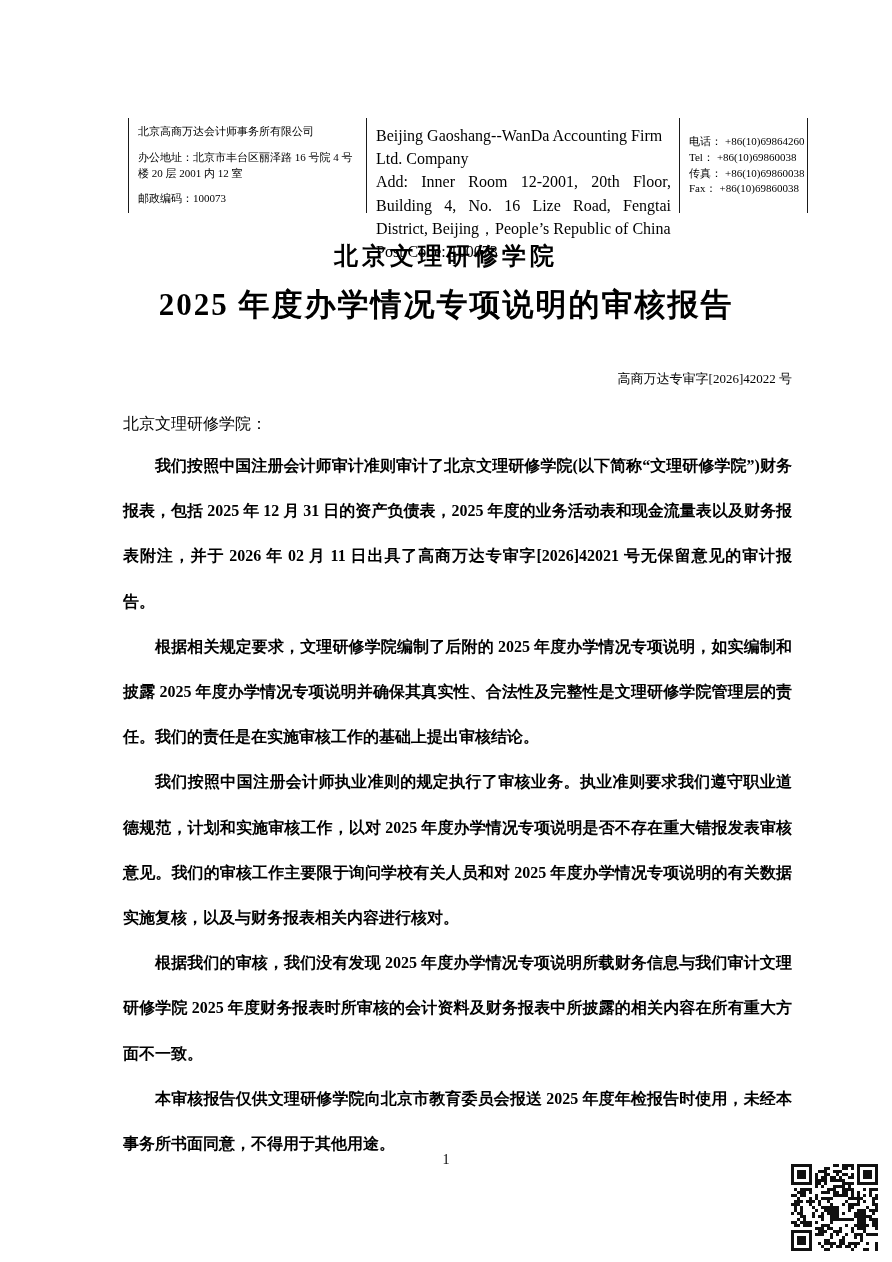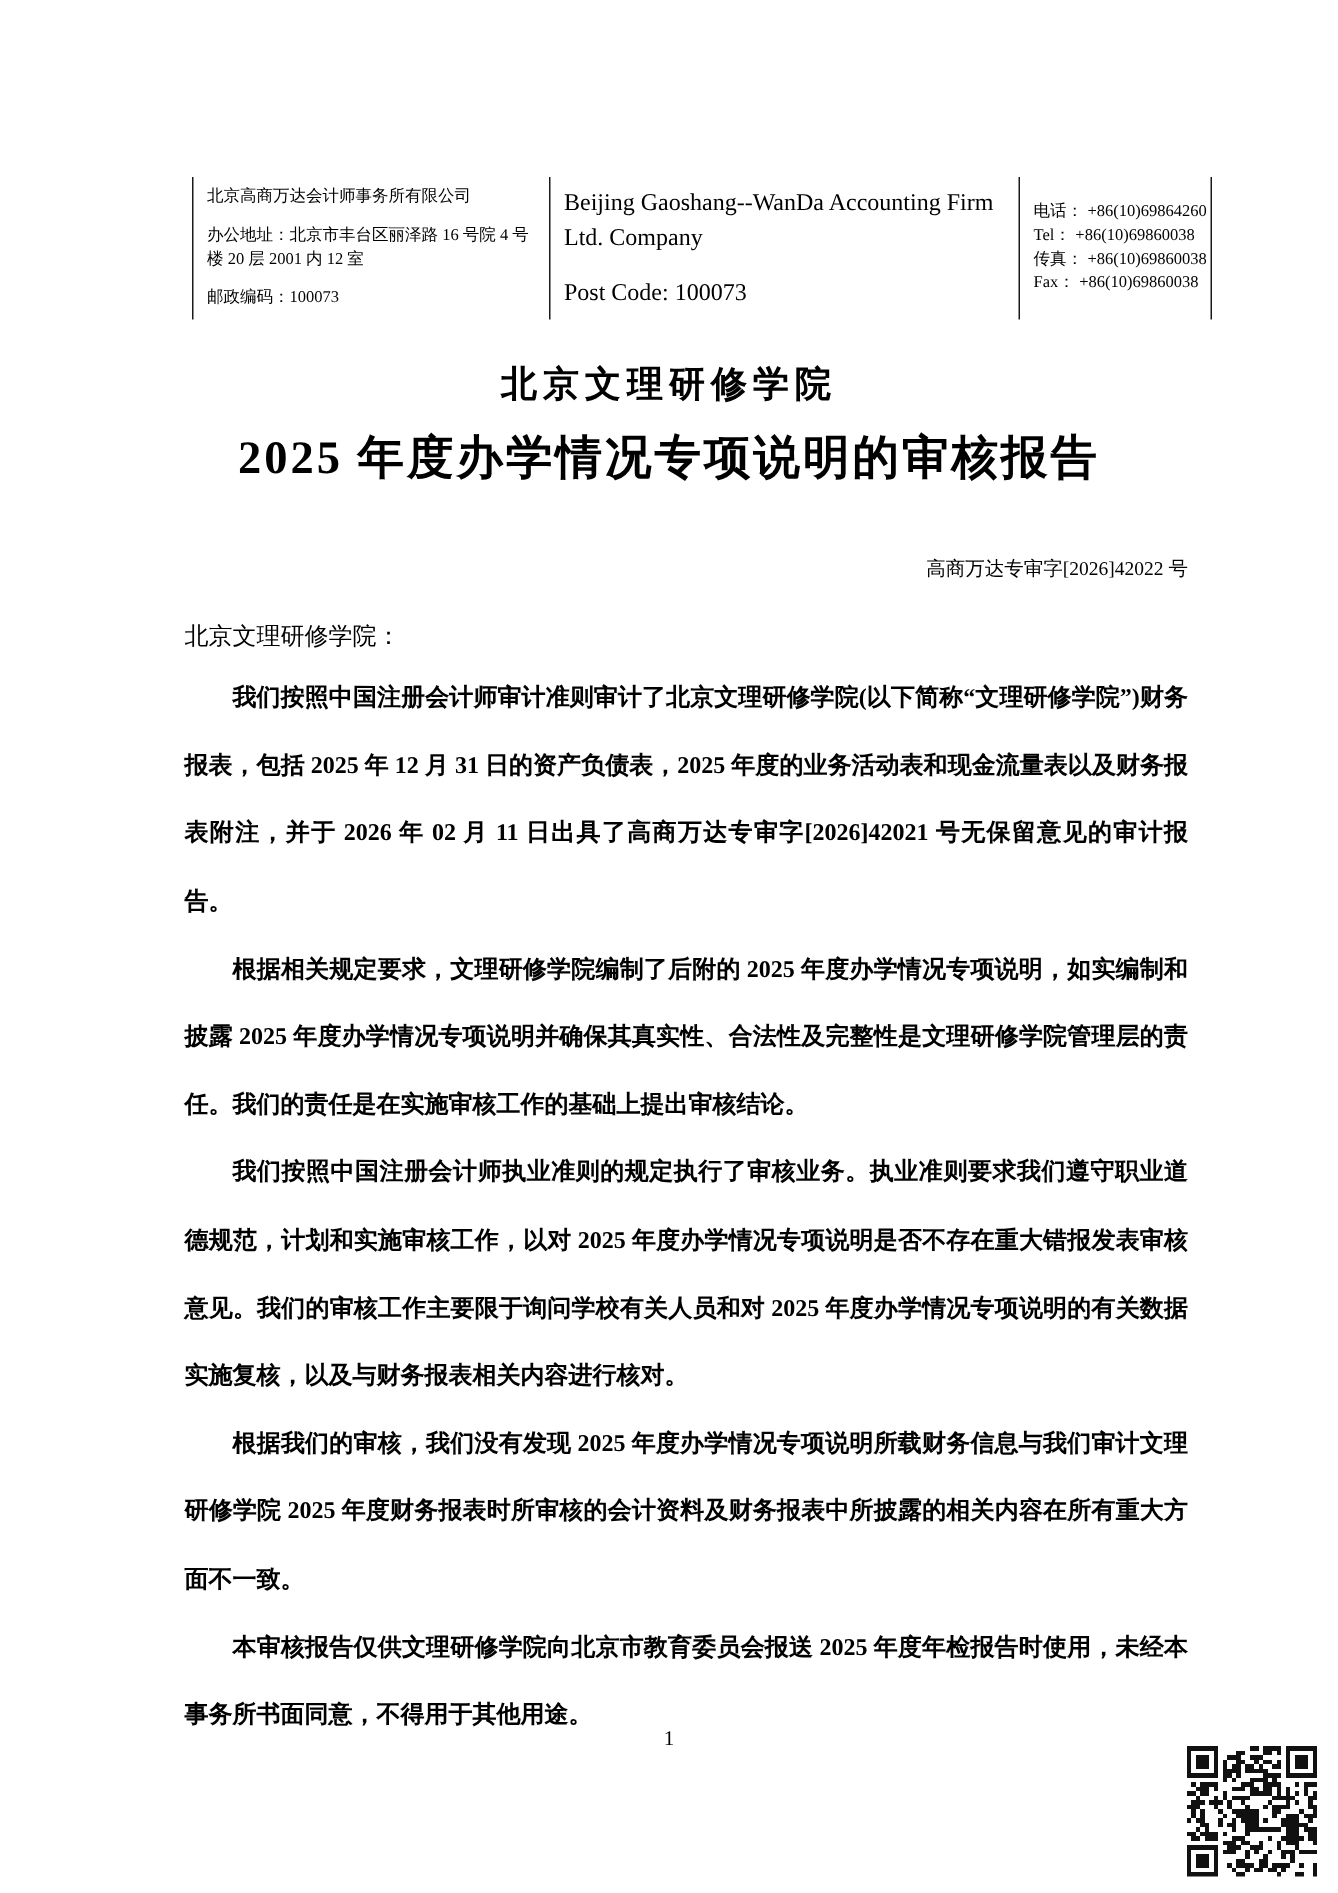--- a/index.html
+++ b/index.html
@@ -84,20 +84,21 @@
 <div class="page">
 
   <div class="letterhead">
     <div class="h-col left">
       <div>北京高商万达会计师事务所有限公司</div>
       <div>办公地址：北京市丰台区丽泽路 16 号院 4 号楼 20 层 2001 内 12 室</div>
       <div>邮政编码：100073</div>
     </div>
     <div class="h-col mid">
       <div>Beijing Gaoshang--WanDa Accounting Firm Ltd. Company</div>
+      <div class="addr">Add: Inner Room 12-2001, 20th Floor, Building 4, No. 16 Lize Road, Fengtai District, Beijing，People’s Republic of China</div>
       <div>Post Code: 100073</div>
     </div>
     <div class="h-col right">
       <div class="h-row">
         <span class="lbl">电话：</span>
         <span class="val">+86(10)69864260</span>
       </div>
       <div class="h-row">
         <span class="lbl">Tel：</span>
         <span class="val">+86(10)69860038</span>

